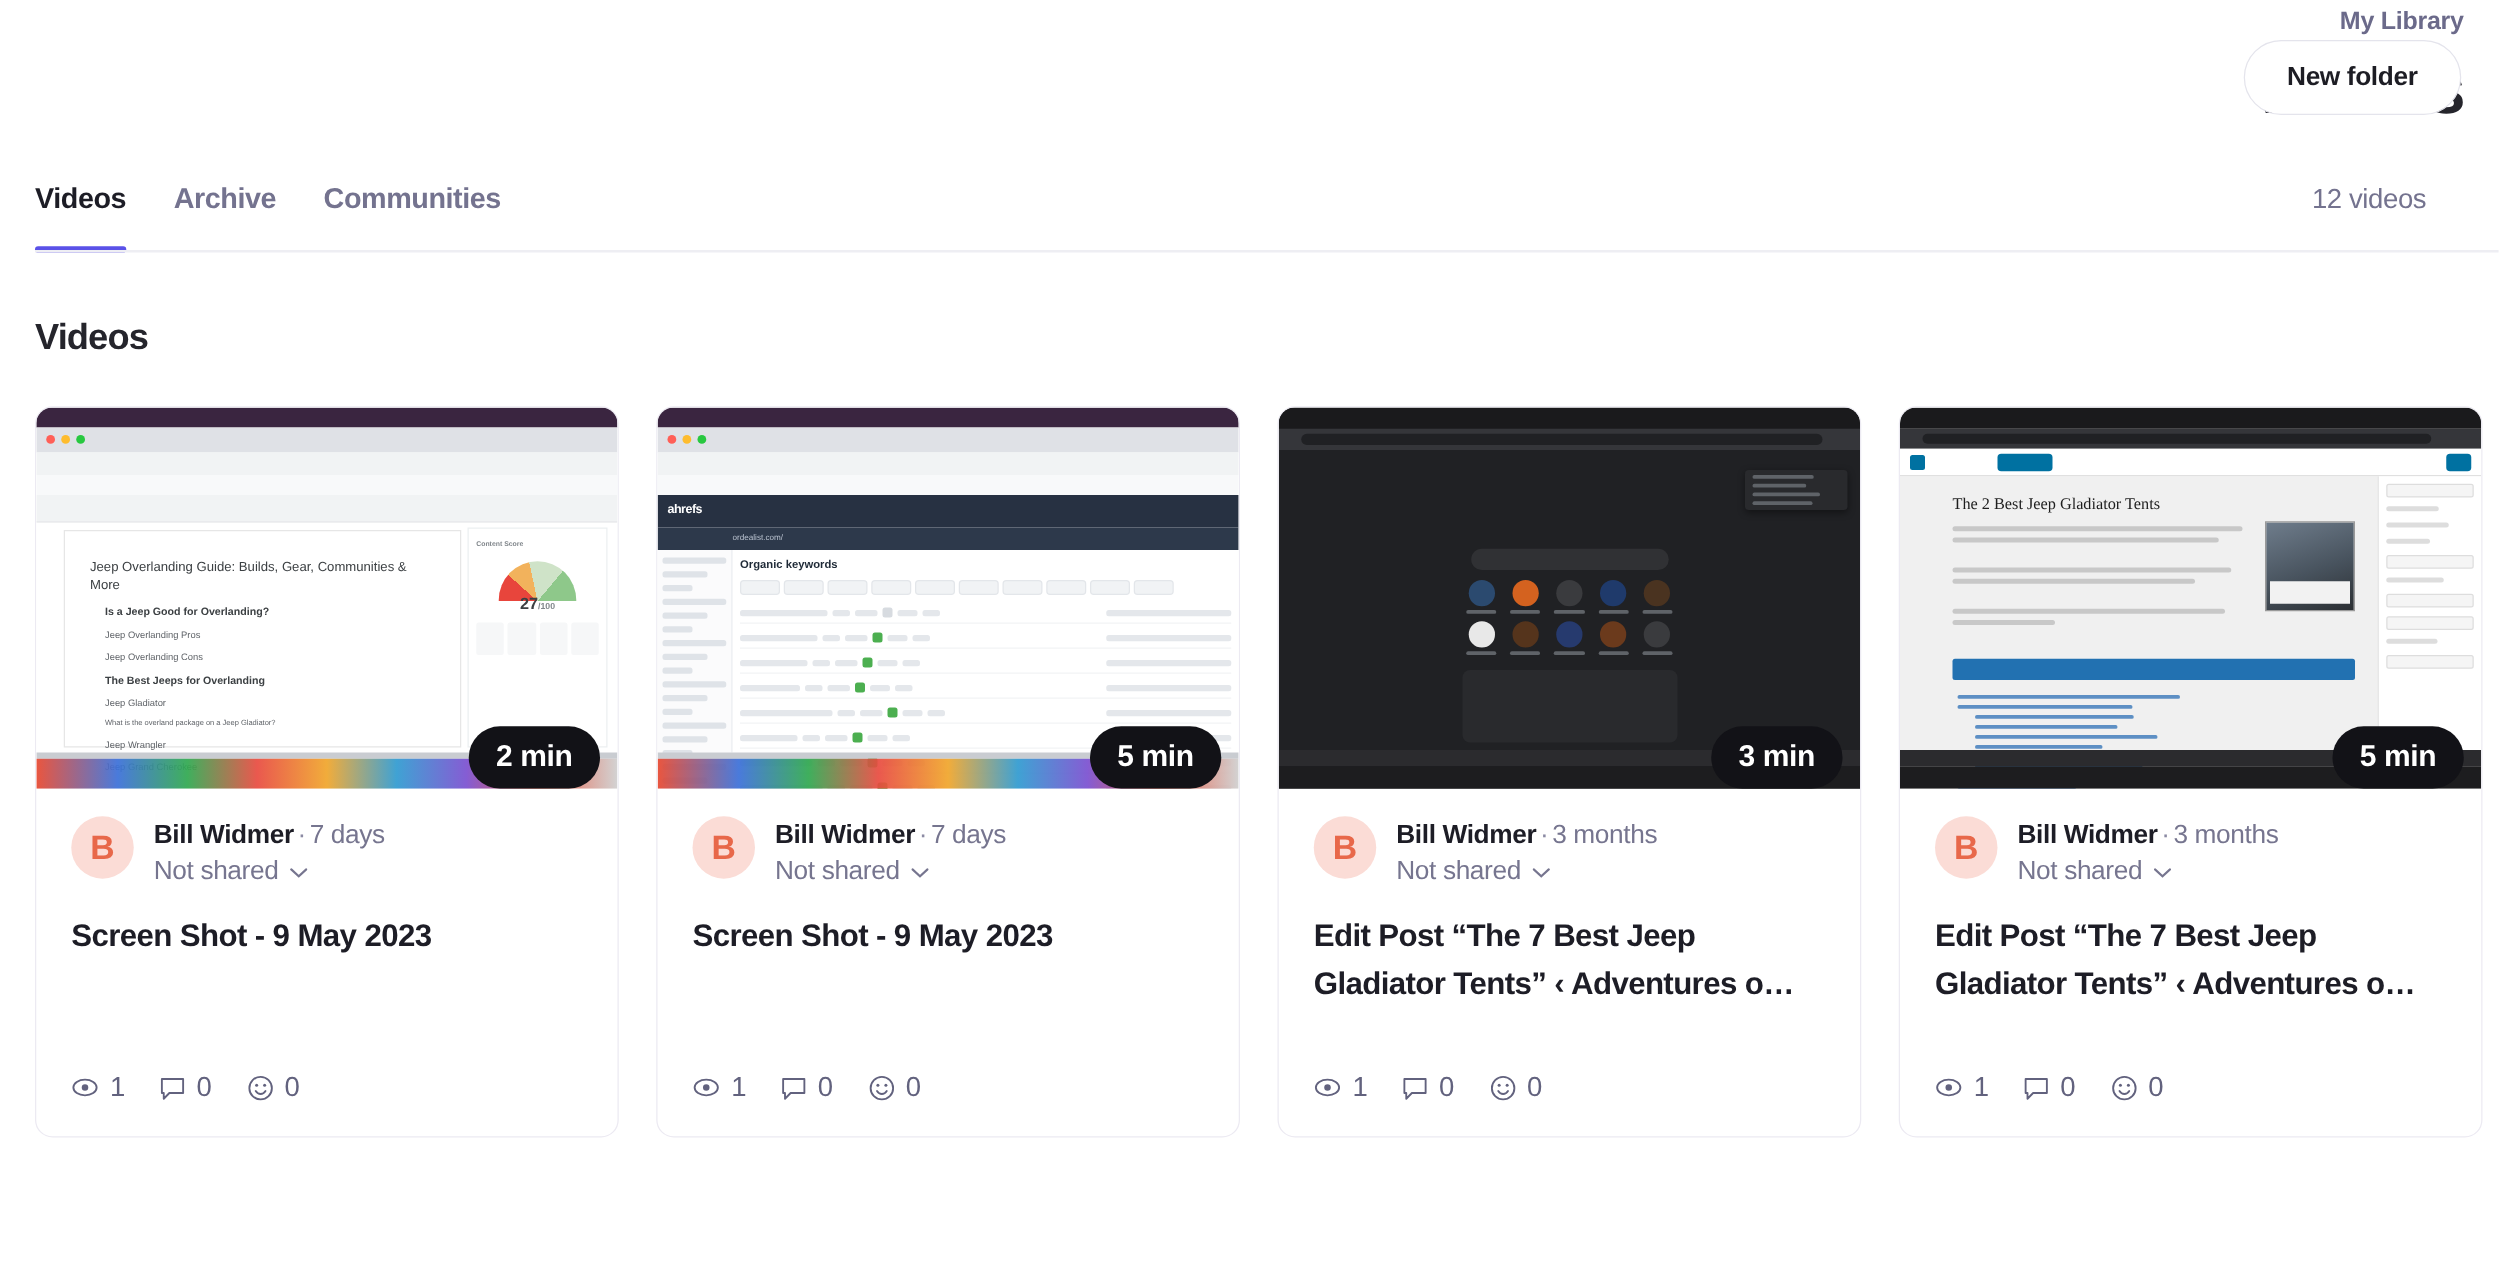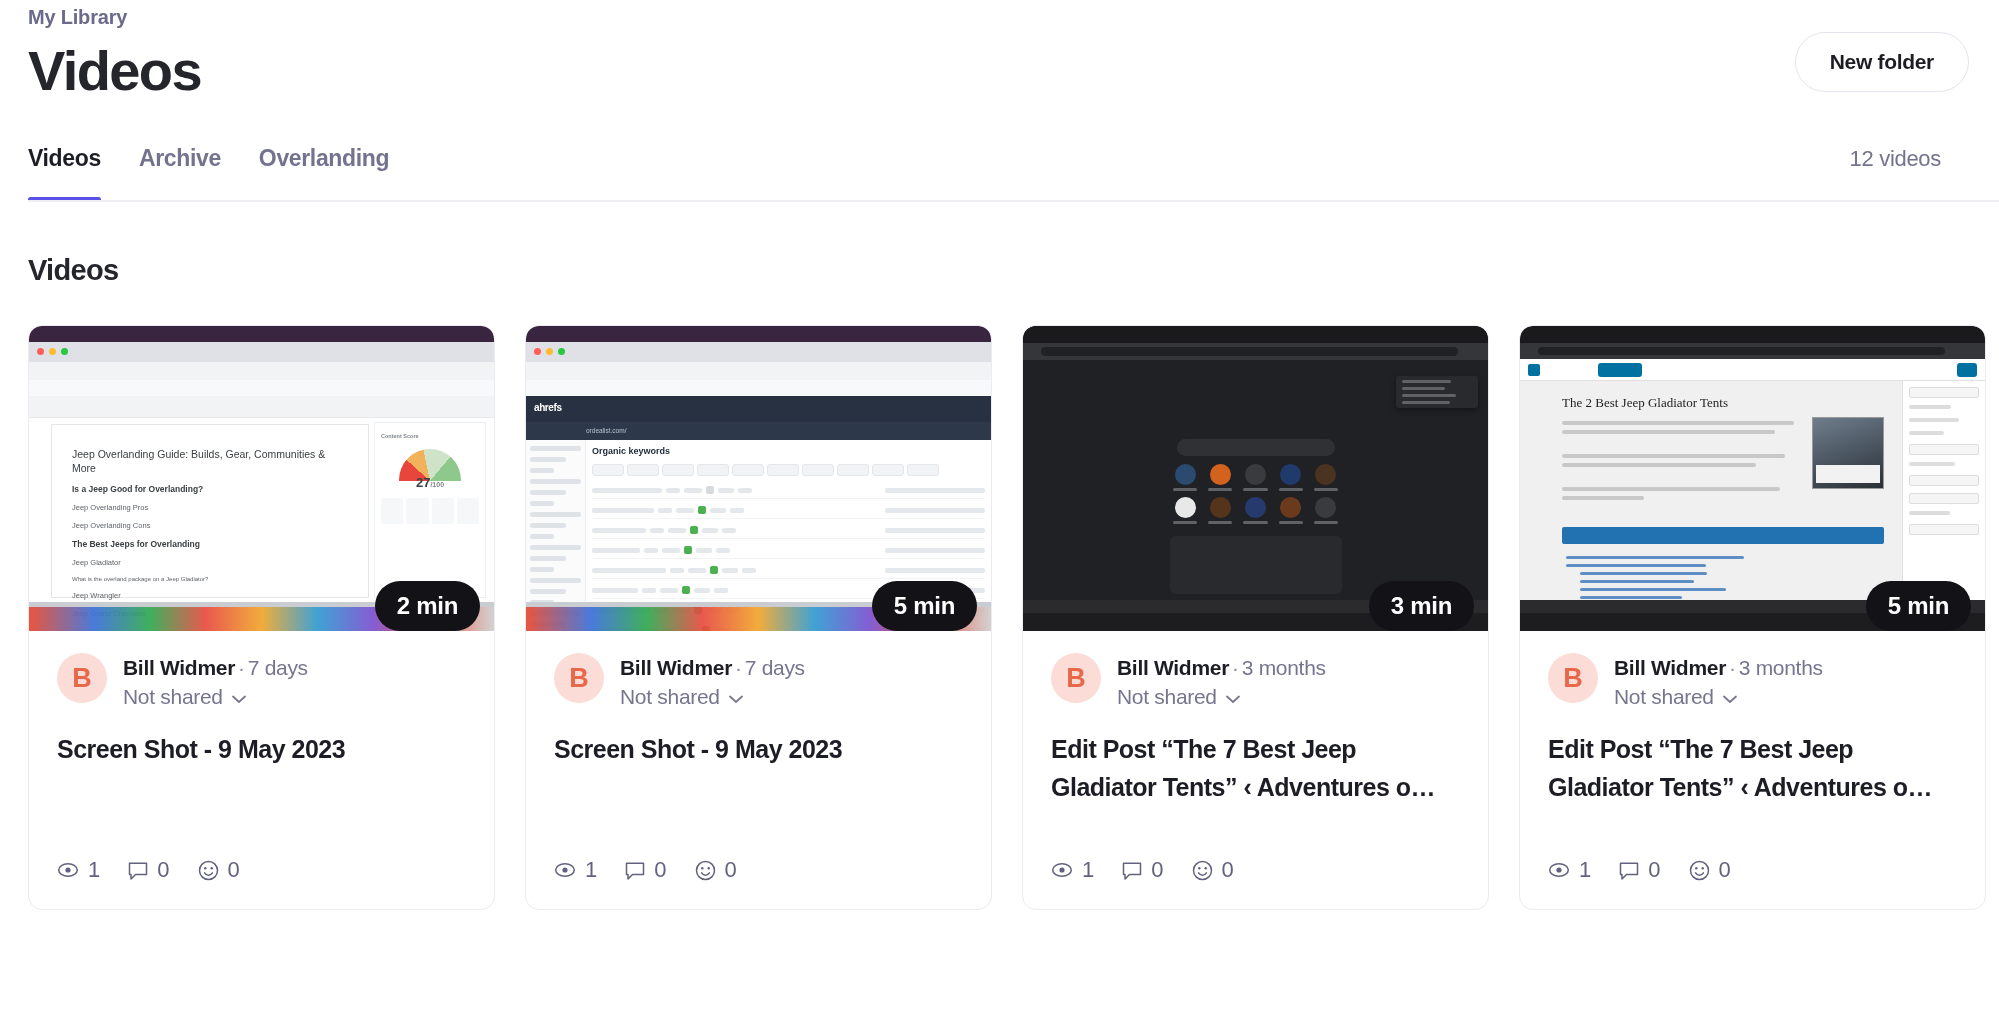--- a/index.html
+++ b/index.html
@@ -5,21 +5,21 @@
   * { box-sizing: border-box; margin: 0; padding: 0; }
   html, body {
     width: 1999px; height: 1028px;
     background: #ffffff;
     font-family: "Liberation Sans", "DejaVu Sans", sans-serif;
     overflow: hidden;
   }
   .page { position: relative; width: 1999px; height: 1028px; overflow: hidden; }
 
   
-  .header { padding: 4px 28px 0 28px; position: relative; height: 140px; }
+  .header { padding: 4px 28px 0 28px; position: relative; height: 140px; text-align: right; }
   .breadcrumb {
     font-size: 20px; font-weight: 700; color: #6b6a8a;
     letter-spacing: -0.2px; line-height: 26px;
   }
   .page-title {
     font-size: 56px; font-weight: 800; color: #25252c;
     letter-spacing: -1.6px; line-height: 66px; margin-top: 8px;
   }
   .header-actions {
     position: absolute; top: 32px; right: 30px;
@@ -149,21 +149,21 @@
     background: linear-gradient(90deg,#e8472e 0%,#3a6fd8 14%,#2fa84f 26%,#e84a3f 38%,#f0a52a 50%,#2f9ad0 62%,#7a4fd0 74%,#e8472e 86%,#cfcfcf 100%);
     opacity:.92;
   }
   .docklip { position:absolute; left:0; right:0; bottom:24px; height:5px; background:#c9ccd1; }
 
   
   .gd-body { position:absolute; top:70px; left:0; right:0; bottom:29px; background:#ffffff; }
   .gd-toolbar { position:absolute; top:0; left:0; right:0; height:22px; background:#f1f3f4; border-bottom:1px solid #e6e8ea;}
   .gd-doc { position:absolute; top:28px; left:22px; right:125px; bottom:4px; background:#ffffff; border:1px solid #e6e6e6; padding:22px 20px; }
   .gd-h { font-size:10.5px; color:#3c4043; line-height:14px; font-family:"Liberation Sans",sans-serif; }
-  .gd-l { font-size:7.5px; color:#5f6368; margin-top:9px; }
+  .gd-l { font-size:7.5px; color:#5f6368; margin-top:9px;margin-left:12px; }
   .gd-l.b { font-weight:700; color:#3c4043; font-size:8.5px;}
   .gd-side { position:absolute; top:26px; right:8px; width:112px; bottom:4px; background:#fff; border:1px solid #eceff1; padding:6px; }
   .gd-gauge {
     width:62px;height:32px;margin:10px auto 2px auto;border-radius:62px 62px 0 0;
     background: conic-gradient(from 270deg at 50% 100%, #e8453c 0deg 42deg, #f2b25c 42deg 78deg, #cfe3c8 78deg 130deg, #8ec88a 130deg 180deg, transparent 180deg);
   }
   .gd-score { text-align:center;font-size:13px;font-weight:700;color:#3c4043;margin-top:-8px;}
   .gd-tiny { font-size:5.5px;color:#80868b;text-align:center;margin-top:4px;}
   .gd-boxes { display:flex;gap:3px;margin-top:8px;}
   .gd-boxes div { flex:1;height:26px;background:#f6f7f8;border-radius:2px;}
@@ -231,21 +231,21 @@
 
     <div class="header-actions">
       <div class="btn btn-secondary">New folder</div>
     </div>
   </div>
 
   <div class="tabs-wrap">
     <div class="tabs-bar">
       <div class="tab active">Videos</div>
       <div class="tab">Archive</div>
-      <div class="tab">Overlanding</div>
+      <div class="tab">Communities</div>
       <div class="tab-count">12 videos</div>
     </div>
     <div class="tabs-divider"></div>
   </div>
 
   <div class="section-title">Videos</div>
 
   <div class="grid">
 
     <div class="card">

